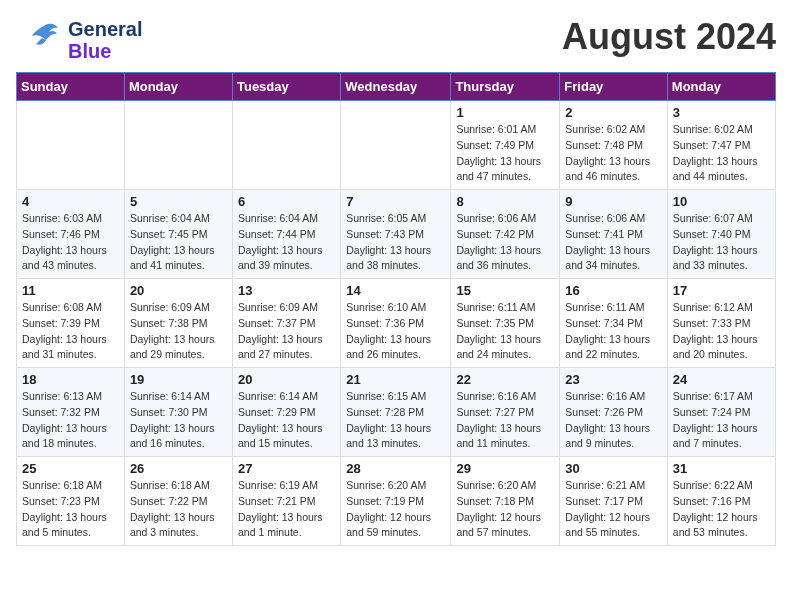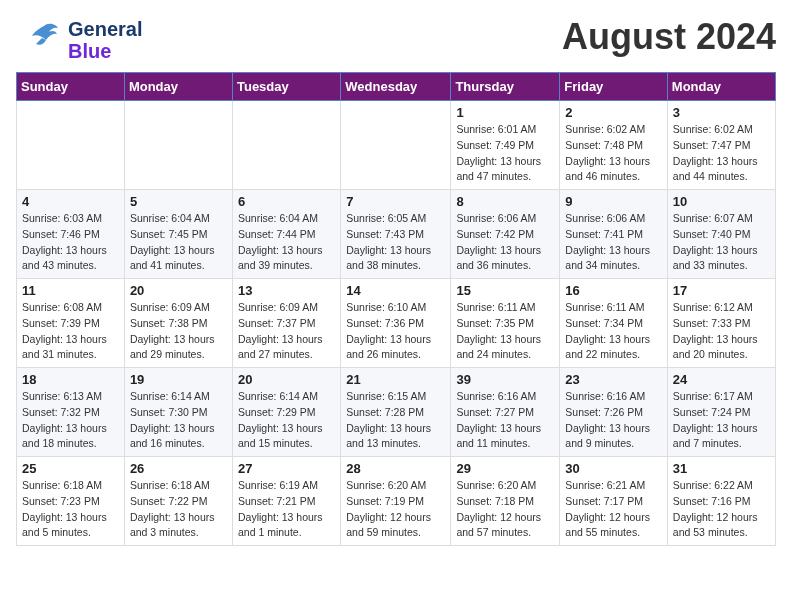--- a/index.html
+++ b/index.html
@@ -214,21 +214,21 @@
         </td>
         <td>
           <div class="day-number">20</div>
           <div class="day-info">Sunrise: 6:14 AM<br>Sunset: 7:29 PM<br>Daylight: 13 hours<br>and 15 minutes.</div>
         </td>
         <td>
           <div class="day-number">21</div>
           <div class="day-info">Sunrise: 6:15 AM<br>Sunset: 7:28 PM<br>Daylight: 13 hours<br>and 13 minutes.</div>
         </td>
         <td>
-          <div class="day-number">39</div>
+          <div class="day-number">22</div>
           <div class="day-info">Sunrise: 6:16 AM<br>Sunset: 7:27 PM<br>Daylight: 13 hours<br>and 11 minutes.</div>
         </td>
         <td>
           <div class="day-number">23</div>
           <div class="day-info">Sunrise: 6:16 AM<br>Sunset: 7:26 PM<br>Daylight: 13 hours<br>and 9 minutes.</div>
         </td>
         <td>
           <div class="day-number">24</div>
           <div class="day-info">Sunrise: 6:17 AM<br>Sunset: 7:24 PM<br>Daylight: 13 hours<br>and 7 minutes.</div>
         </td>

